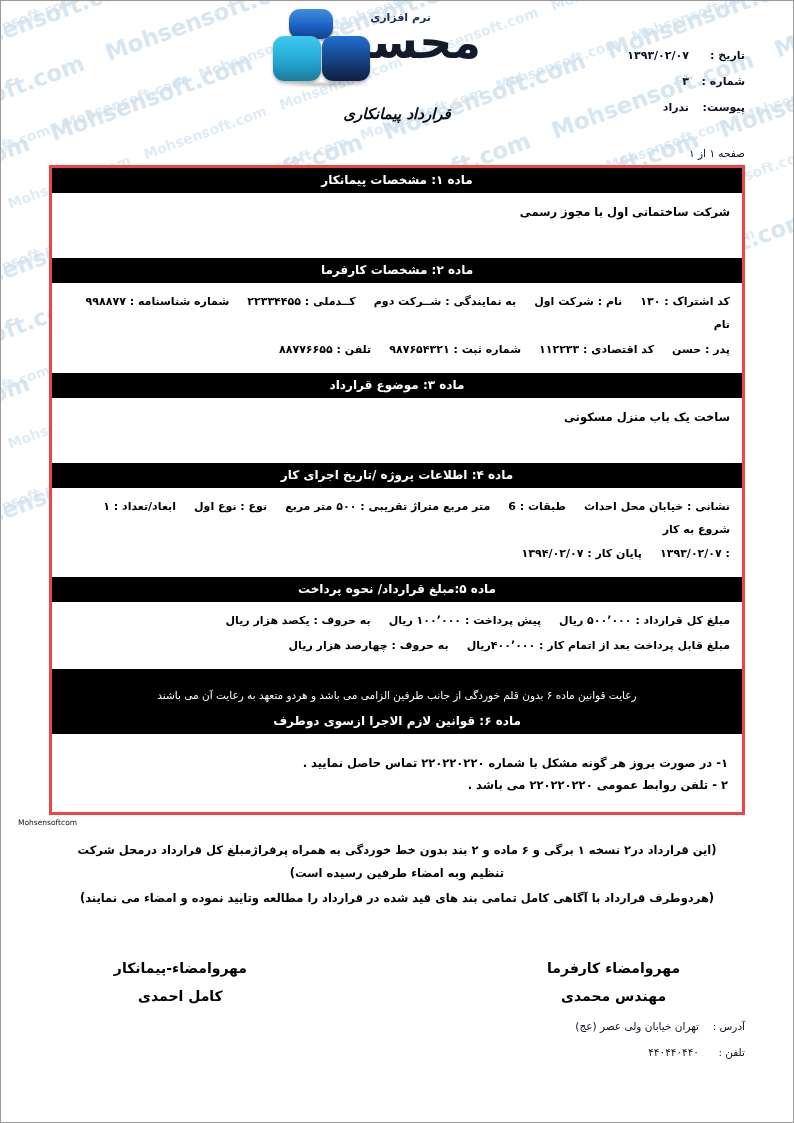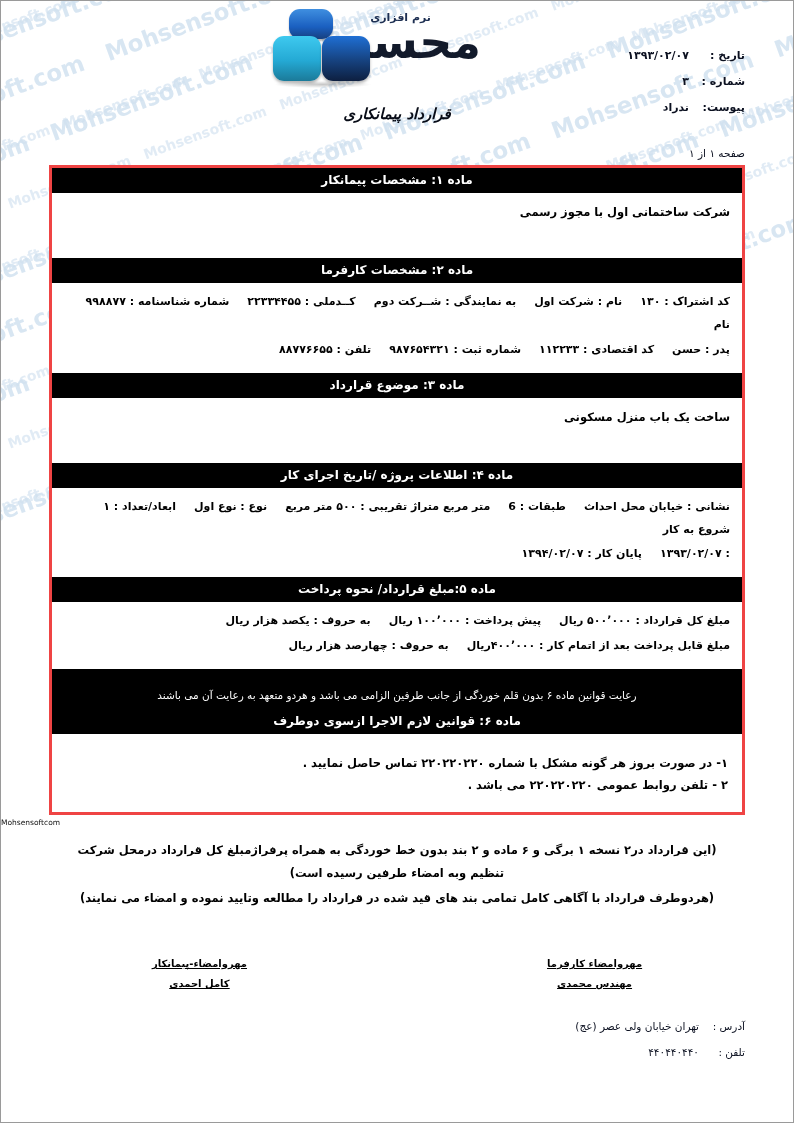--- a/index.html
+++ b/index.html
@@ -206,21 +206,21 @@
   }
   .rules-body div { margin-bottom: 8px; }
 
   .sub-mark {
     position: relative;
     z-index: 2;
     margin: 3px 48px 0 0;
     font-size: 7.5px;
     color: #111;
     text-align: left;
-    padding-left: 0;
+    padding-left: 17px;
   }
   .sub-mark span { margin-right: 0; }
 
   
   .closing {
     position: relative;
     z-index: 2;
     margin: 12px 60px 0;
     text-align: center;
     font-size: 11.5px;
@@ -234,25 +234,24 @@
   .signatures {
     position: relative;
     z-index: 2;
     margin: 44px 0 0;
     display: flex;
     justify-content: center;
     gap: 300px;
   }
   .sig {
     text-align: center;
-    font-size: 10px;
+    font-size: 14px;
     font-weight: bold;
     color: #000;
     line-height: 2.0;
-    text-decoration: underline;
   }
 
   
   .footer {
     position: absolute;
     z-index: 2;
     right: 48px;
     bottom: 50px;
     width: 300px;
     font-size: 10.5px;

